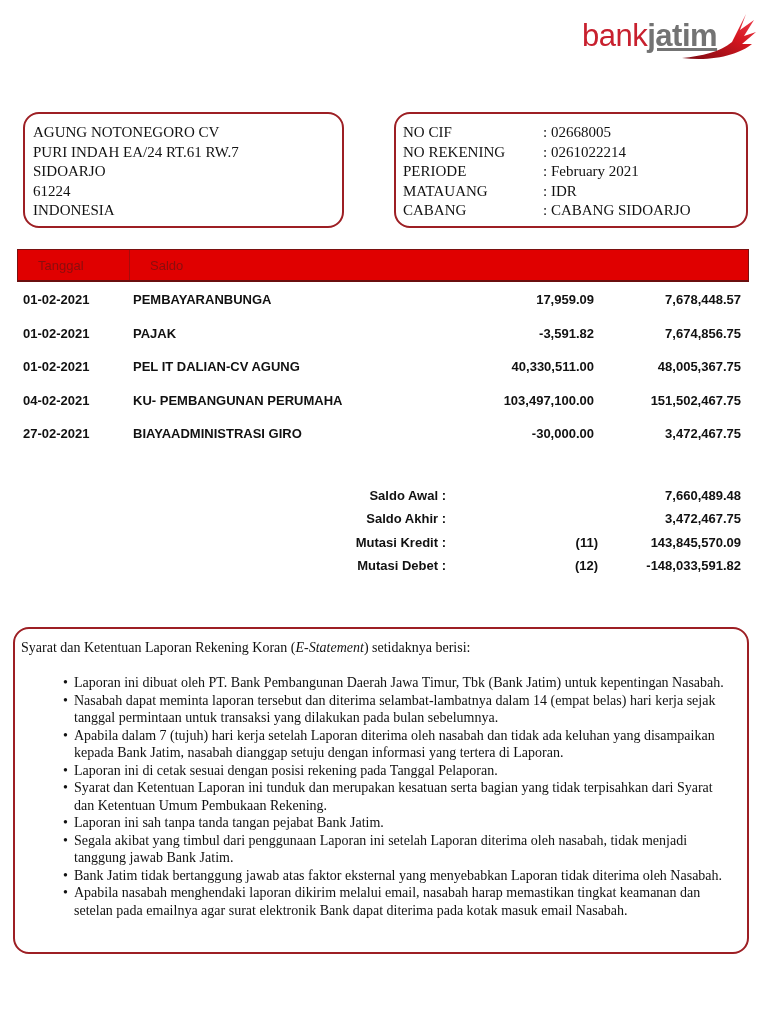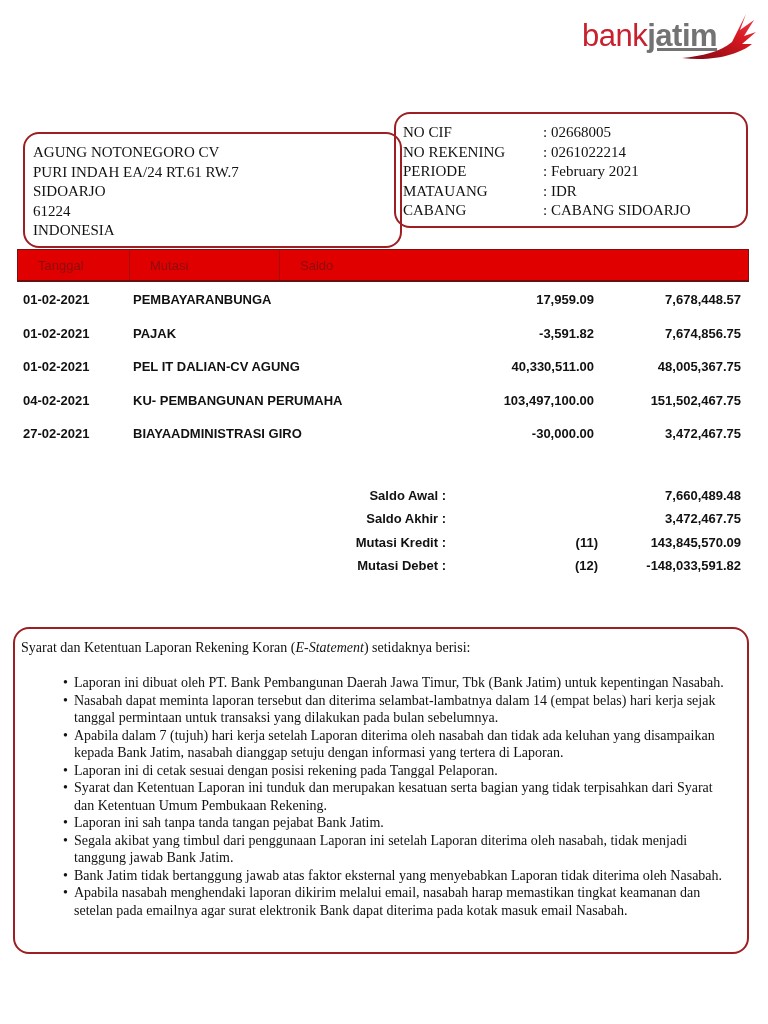--- a/index.html
+++ b/index.html
@@ -7,21 +7,21 @@
 
     
     .logo { position: absolute; left: 582px; top: 12px; width: 176px; height: 50px; }
     .logo .word { position: absolute; left: 0; top: 6px; font-family: "Liberation Sans", "DejaVu Sans", sans-serif; font-size: 31px; letter-spacing: -0.5px; line-height: 36px; }
     .logo .bank { color: #c8202e; }
     .logo .jatim { color: #737373; font-weight: bold; text-decoration: underline; }
     .logo svg { position: absolute; left: 98px; top: 0; }
 
     
     .box { position: absolute; border: 2px solid #9d1f24; border-radius: 16px; box-sizing: border-box; }
-    .box-addr { left: 23px; top: 112px; width: 379px; height: 116px; padding: 9px 0 0 8px; margin-top: 20px; }
+    .box-addr { left: 23px; top: 112px; width: 321px; height: 116px; padding: 9px 0 0 8px; }
     .box-acct { left: 394px; top: 112px; width: 354px; height: 116px; padding: 9px 0 0 7px; }
     .line { font-family: "Liberation Serif", "DejaVu Serif", serif; font-size: 15px; line-height: 19.5px; white-space: nowrap; }
     .kv { display: flex; }
     .kv .k { width: 140px; }
 
     
     .thead { position: absolute; left: 17px; top: 249px; width: 732px; height: 33px; background: #e00000; border: 1px solid #7a1010; border-bottom: 2px solid #6a0f0f; box-sizing: border-box; display: flex; }
     .thead .th { font-family: "Liberation Sans", "DejaVu Sans", sans-serif; font-size: 13px; color: #8a0d0d; line-height: 31px; padding-left: 20px; box-sizing: border-box; border-right: 1px solid #a50c0c; }
     .thead .th:last-child { border-right: none; }
     .th-date { width: 112px; }
@@ -96,21 +96,20 @@
       <span>: IDR</span>
     </div>
   <div class="line kv">
       <span class="k">CABANG</span>
       <span>: CABANG SIDOARJO</span>
     </div>
 </div>
 
 <div class="thead">
   <div class="th th-date">Tanggal</div>
-  <div class="th th-mut">Mutasi</div>
   <div class="th th-sal">Saldo</div>
 </div>
 
 <div class="rows">
   <div class="row">
     <span class="c-date">01-02-2021</span>
     <span class="c-desc">PEMBAYARANBUNGA</span>
     <span class="c-mut">17,959.09</span>
     <span class="c-sal">7,678,448.57</span>
   </div>

